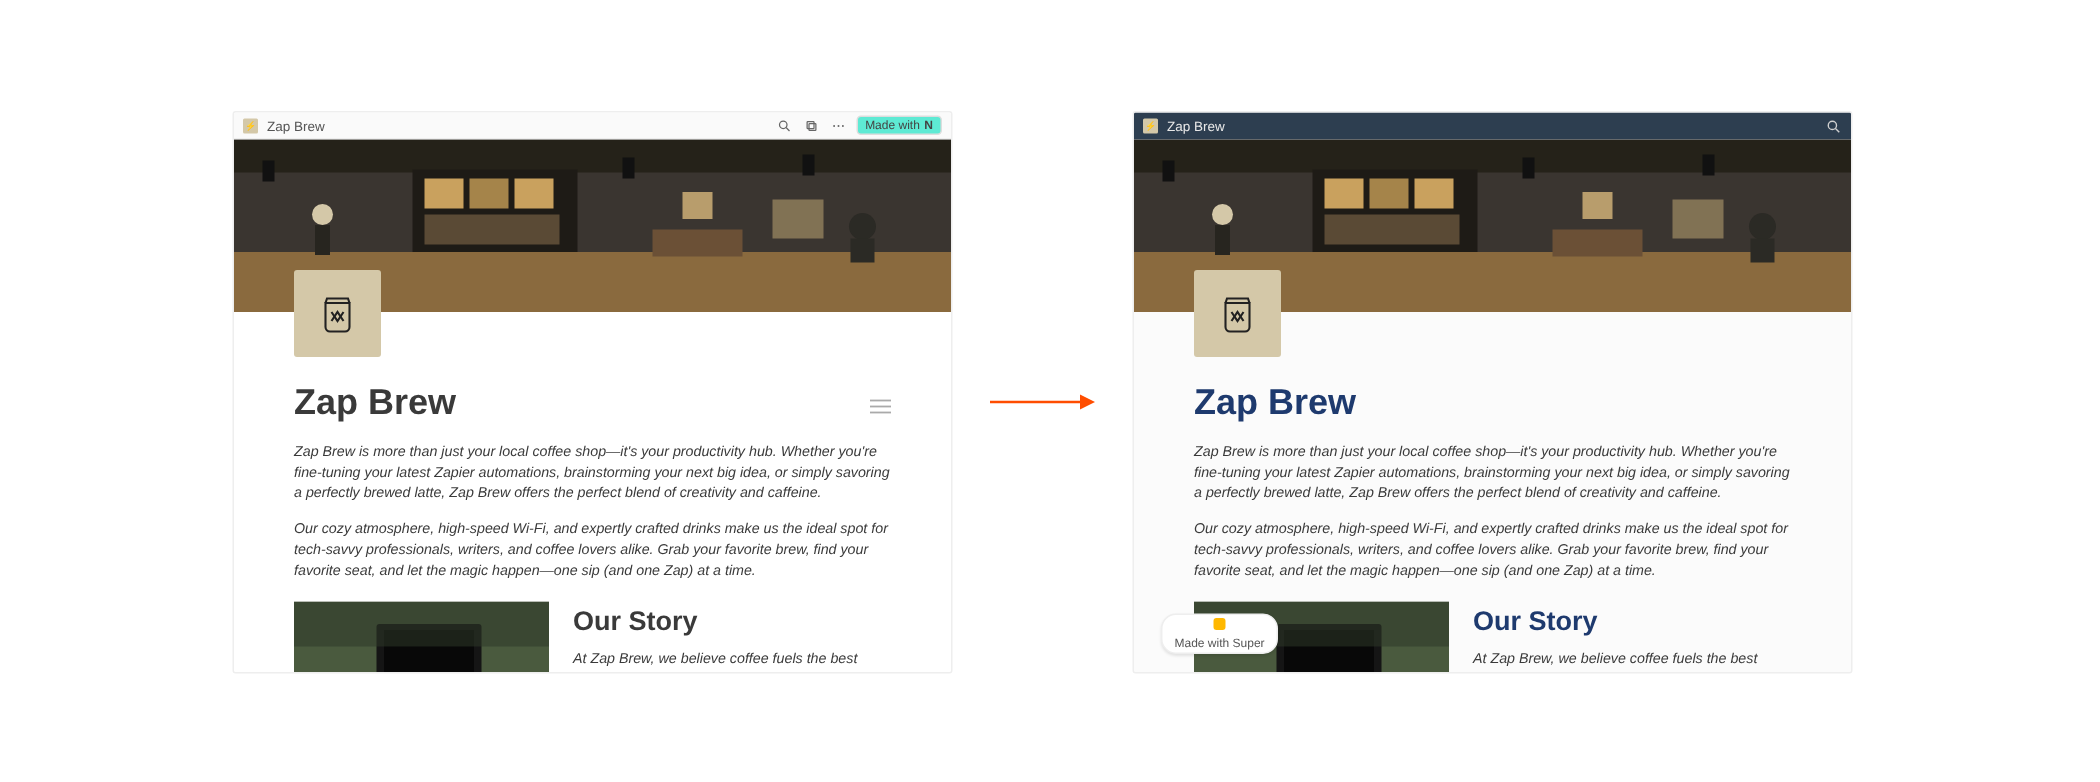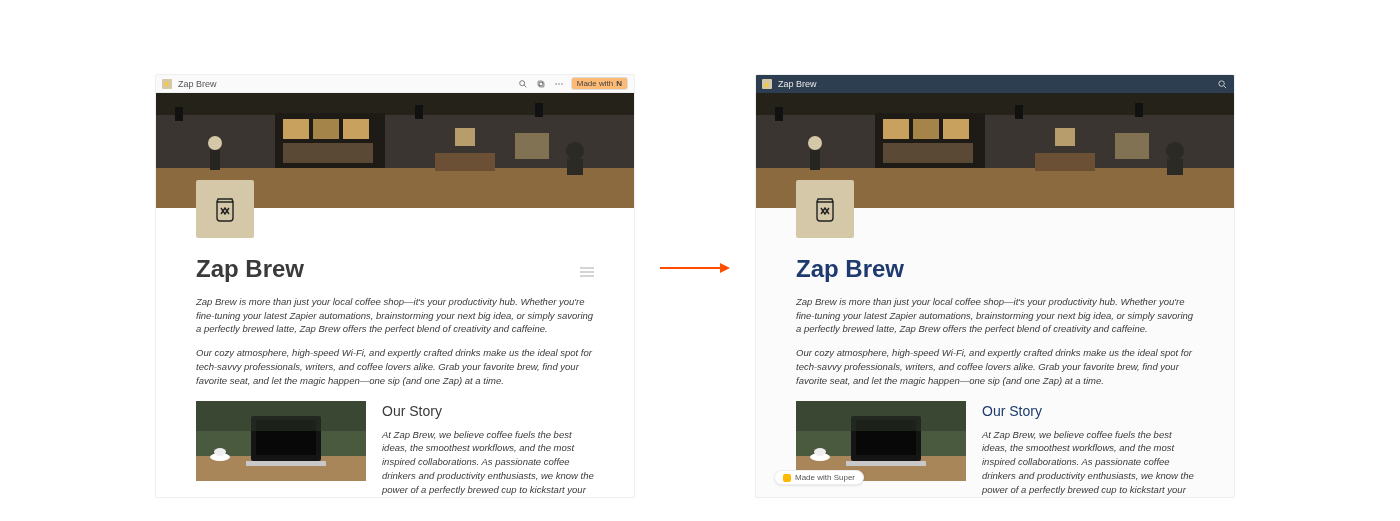--- a/index.html
+++ b/index.html
@@ -34,42 +34,42 @@
     padding: 0 155px;
     align-items: flex-start;
   }
   .panel {
     width: 480px;
     border: 1px solid #eee;
     border-radius: 2px;
     background: #fff;
     overflow: hidden;
     position: relative;
-    height: 424px;
+    height: 375px;
   }
   .panel.right { background: #fbfbfb; }
 
   
   .topbar {
     display: flex;
     align-items: center;
     height: 18px;
     font-size: 9px;
     padding: 0 6px;
     gap: 6px;
   }
   .topbar.light { background: #fafafa; border-bottom: 1px solid #eee; color: #555; }
   .topbar.dark  { background: var(--dark-header); color: #e8e8e8; }
   .topbar .spacer { flex: 1; }
   .topbar .chip {
     border: 1px solid #ddd;
     border-radius: 3px;
     padding: 1px 5px;
     font-size: 8px;
-    background: #fdba74;
+    background: #5eead4;
     color: #444;
     display: flex;
     gap: 3px;
   }
   .icon-btn { width: 12px; height: 12px; display:flex; align-items:center; justify-content:center; color: #666; }
   .topbar.dark .icon-btn { color: #d0d0d0; }
   .page-icon-mini {
     width: 10px; height: 10px; background: var(--cream); border-radius: 1px;
     display:flex; align-items:center; justify-content:center; font-size:6px; color:#333;
   }
@@ -103,22 +103,22 @@
     margin: 0 0 8px 0;
     flex: 1;
   }
   .panel.right .title { color: var(--heading-blue); }
   .hamburger { width:14px; color:#aaa; }
   .para { margin: 0 0 10px 0; font-style: italic; }
   .story-row { display:flex; gap:16px; margin-top: 14px; }
   .story-img { width: 170px; height: 80px; flex:none; }
   .story-img svg { width:100%; height:100%; display:block; }
   .story-text h2 {
-    font-size: 14px;
-    font-weight: 400;
+    font-size: 18px;
+    font-weight: 700;
     margin: 0 0 6px 0;
   }
   .panel.right .story-text h2 { color: var(--heading-blue); }
 
   
   .arrow {
     position: absolute;
     left: 660px;
     top: 260px;
     color: #ff4d00;
@@ -130,20 +130,21 @@
     left: 18px;
     bottom: 12px;
     background: #fff;
     border: 1px solid #eee;
     border-radius: 10px;
     padding: 2px 8px;
     font-size: 8px;
     color: #555;
     display:flex; align-items:center; gap:4px;
     box-shadow: 0 1px 2px rgba(0,0,0,0.1);
+    flex-direction: column;
   }
   .super-dot { width:8px; height:8px; border-radius:2px; background:#ffb800; }
 </style>
 </head>
 <body>
 
 <div class="stage">
 
   <div class="arrow">
     <svg width="70" height="16" viewBox="0 0 70 16">

